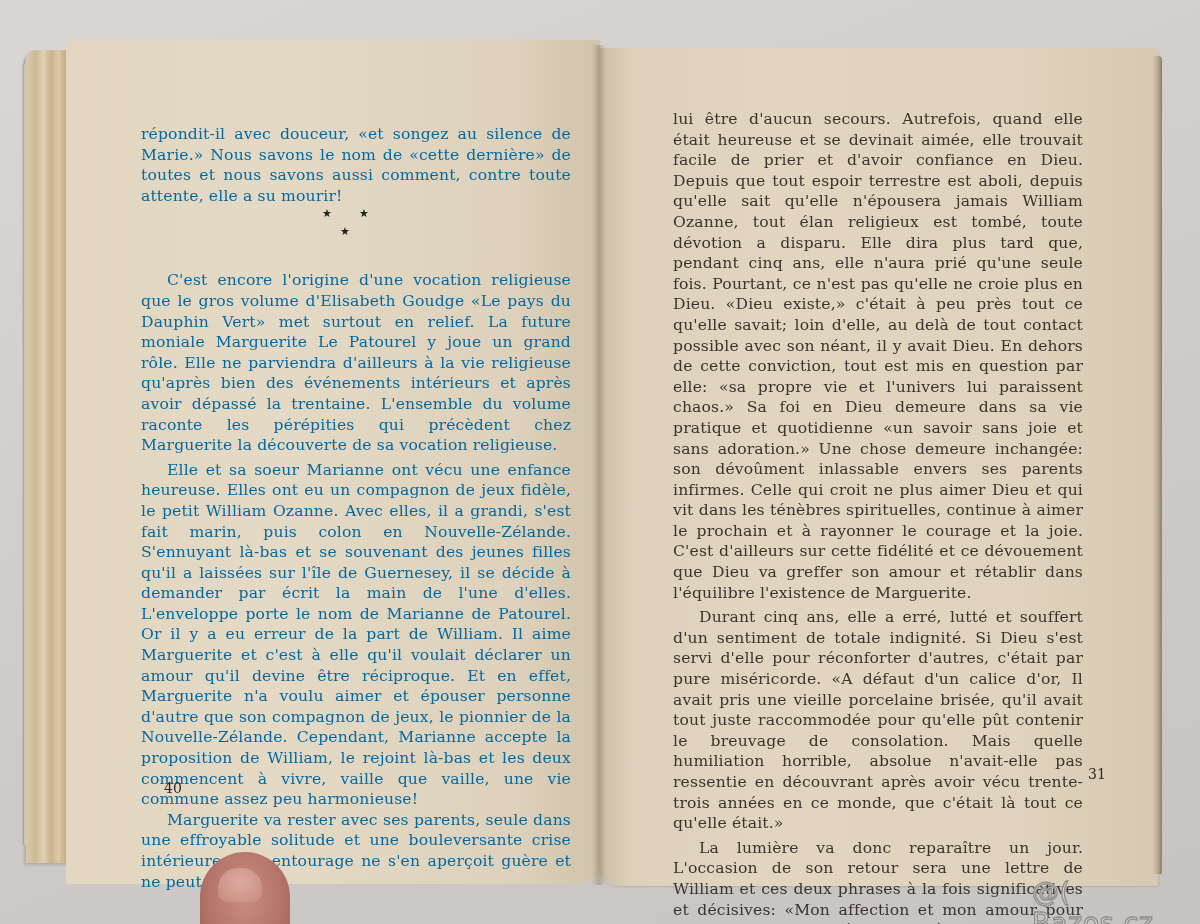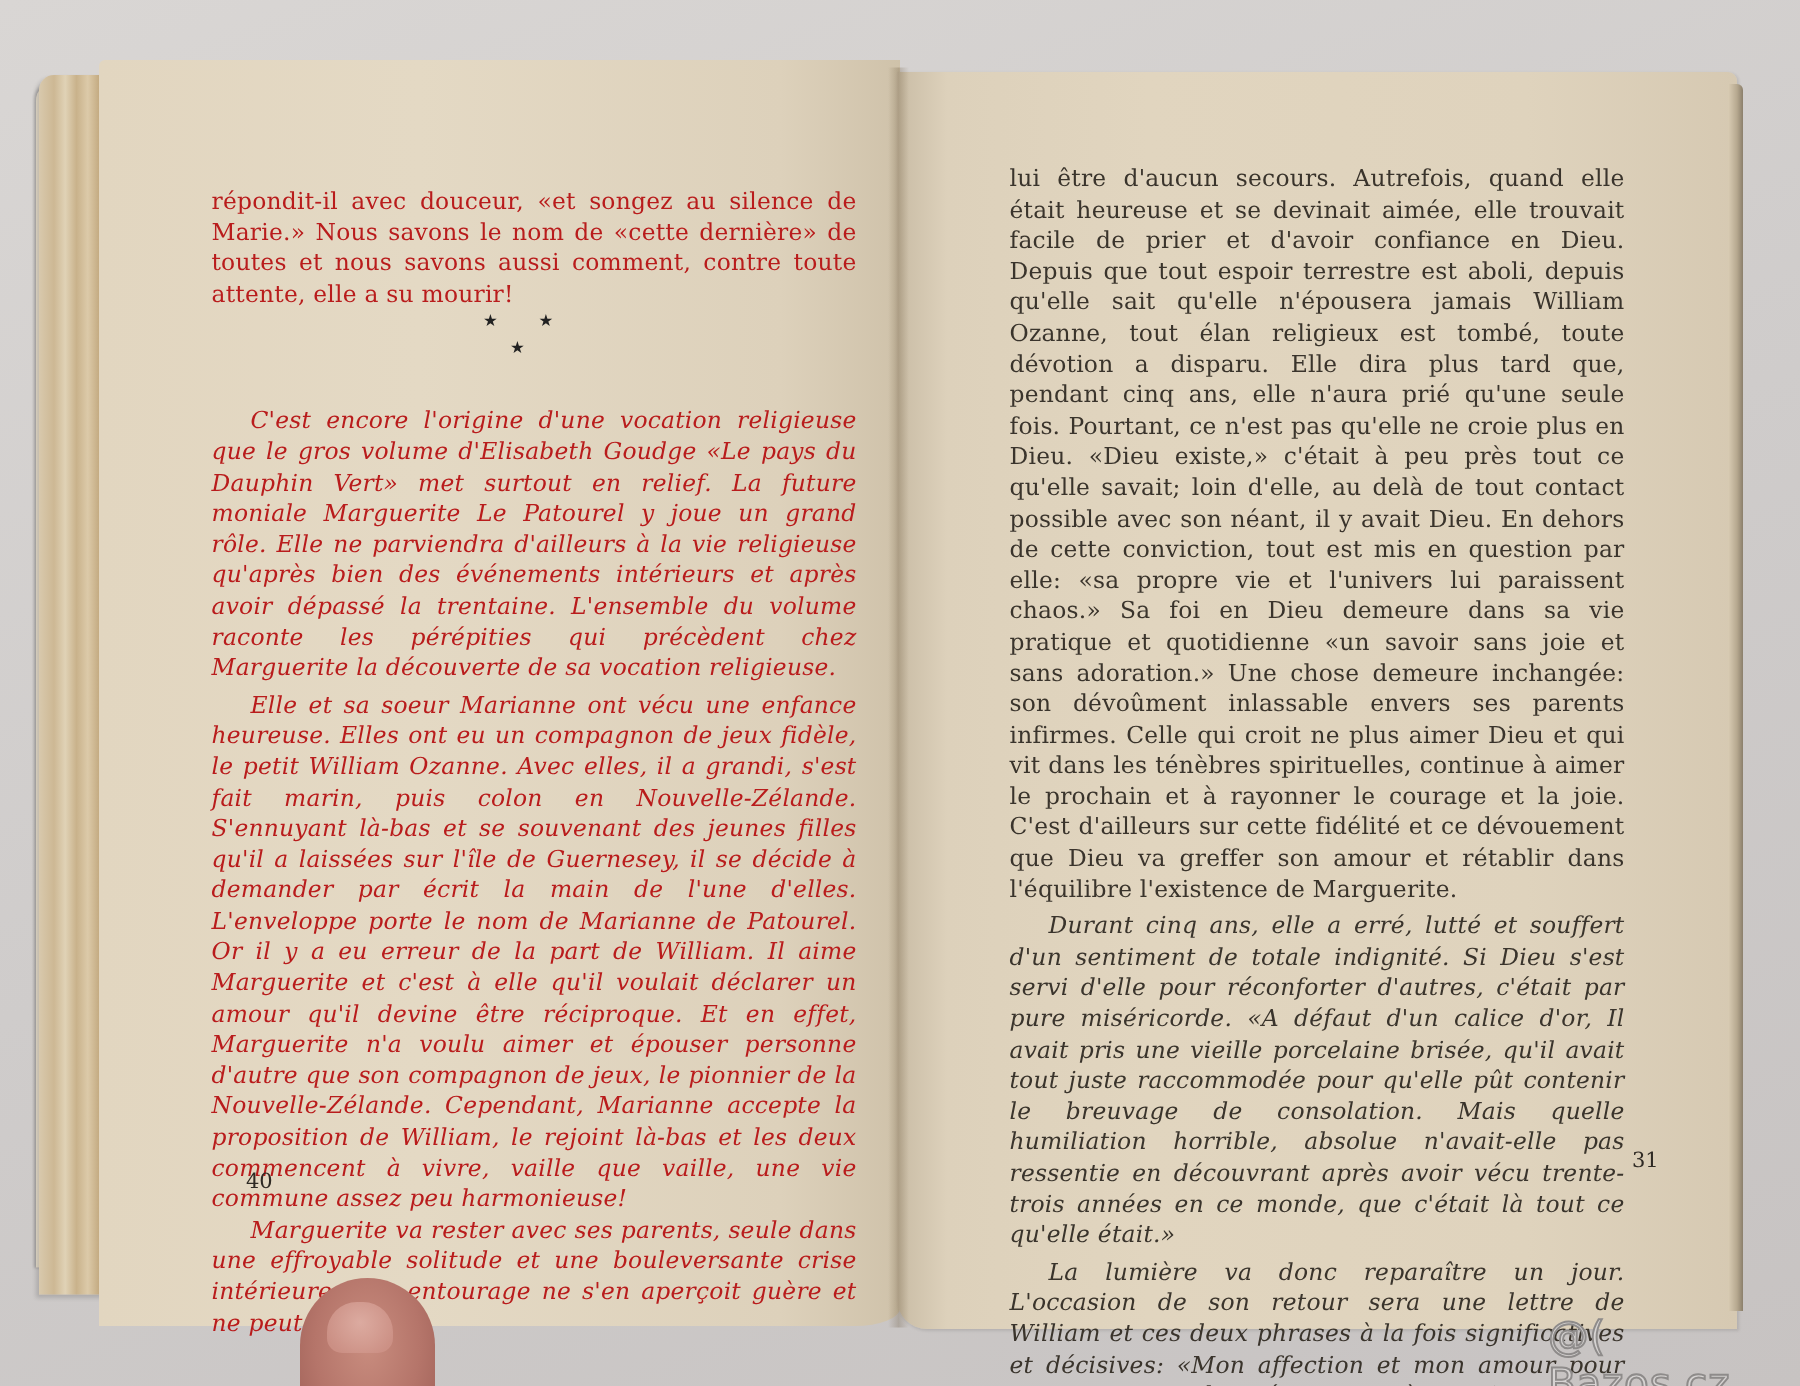--- a/index.html
+++ b/index.html
@@ -41,26 +41,26 @@
       position: absolute; left: 1152px; top: 56px; width: 10px; height: 818px;
       background: linear-gradient(90deg, #d9ccb4, #b6a88f 60%, #8b7f6b);
       border-top-right-radius: 4px;
     }
     .gutter {
       position: absolute; left: 592px; top: 45px; width: 14px; height: 840px;
       background: linear-gradient(90deg, rgba(0,0,0,0) 0%, rgba(90,70,40,0.25) 50%, rgba(0,0,0,0) 100%);
     }
 
     .text-block {
-      position: absolute; color: #b91c1c;
+      position: absolute; color: #0369a1;
       font-size: 15.6px; line-height: 20.6px; text-align: justify;
       letter-spacing: 0.15px;
     }
     .text-block p { margin: 0; }
-    .text-block p.indent { text-indent: 26px; font-style: italic; }
+    .text-block p.indent { text-indent: 26px; }
     .text-block p.gap-top { margin-top: 4px; }
     .left-text { left: 141px; top: 124px; width: 430px; }
     .right-text { left: 673px; top: 109px; width: 410px; color: #3a342c; }
 
     .stars {
       position: absolute; left: 310px; top: 207px; width: 90px; height: 34px;
       font-size: 11px; color: #222; font-family: "DejaVu Sans", sans-serif;
     }
     .stars span { position: absolute; }
     .star-1 { left: 12px; top: 0; }

